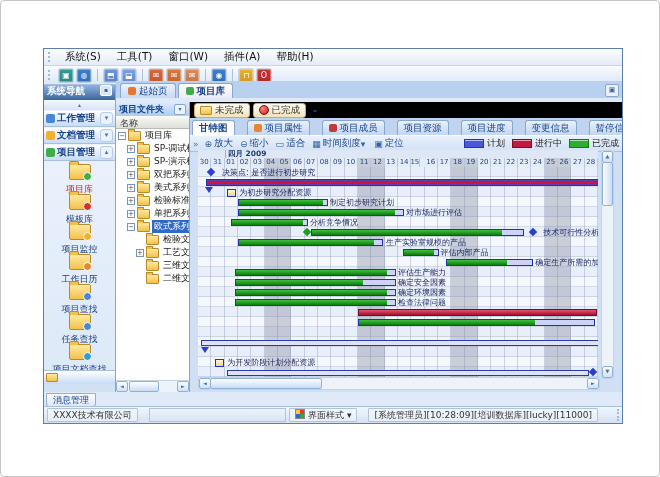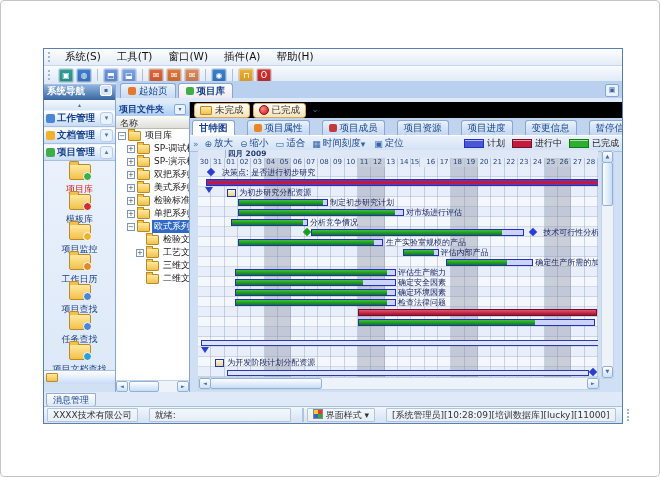--- a/index.html
+++ b/index.html
@@ -479,21 +479,20 @@
         <div class="hbtn" style="left:0;">◄</div>
         <div class="hthumb"></div>
         <div class="hbtn" style="right:0;">►</div>
       </div>
     </div>
 
     <div class="msgtab">消息管理</div>
 
     <div class="statusbar">
       <span class="sbcell">XXXX技术有限公司</span>
-      <span class="sbcell" style="min-width:130px;">就绪:</span>
       <span class="sb-spacer"></span>
       <span class="sbcell"><i class="style-ic"></i><span>界面样式</span> <span>▾</span></span>
       <span class="sbcell">[系统管理员][10:28:09][培训数据库][lucky][11000]</span>
       <span class="sb-grip"></span>
     </div>
 
   </div>
 </div>
 
 </body></html>

